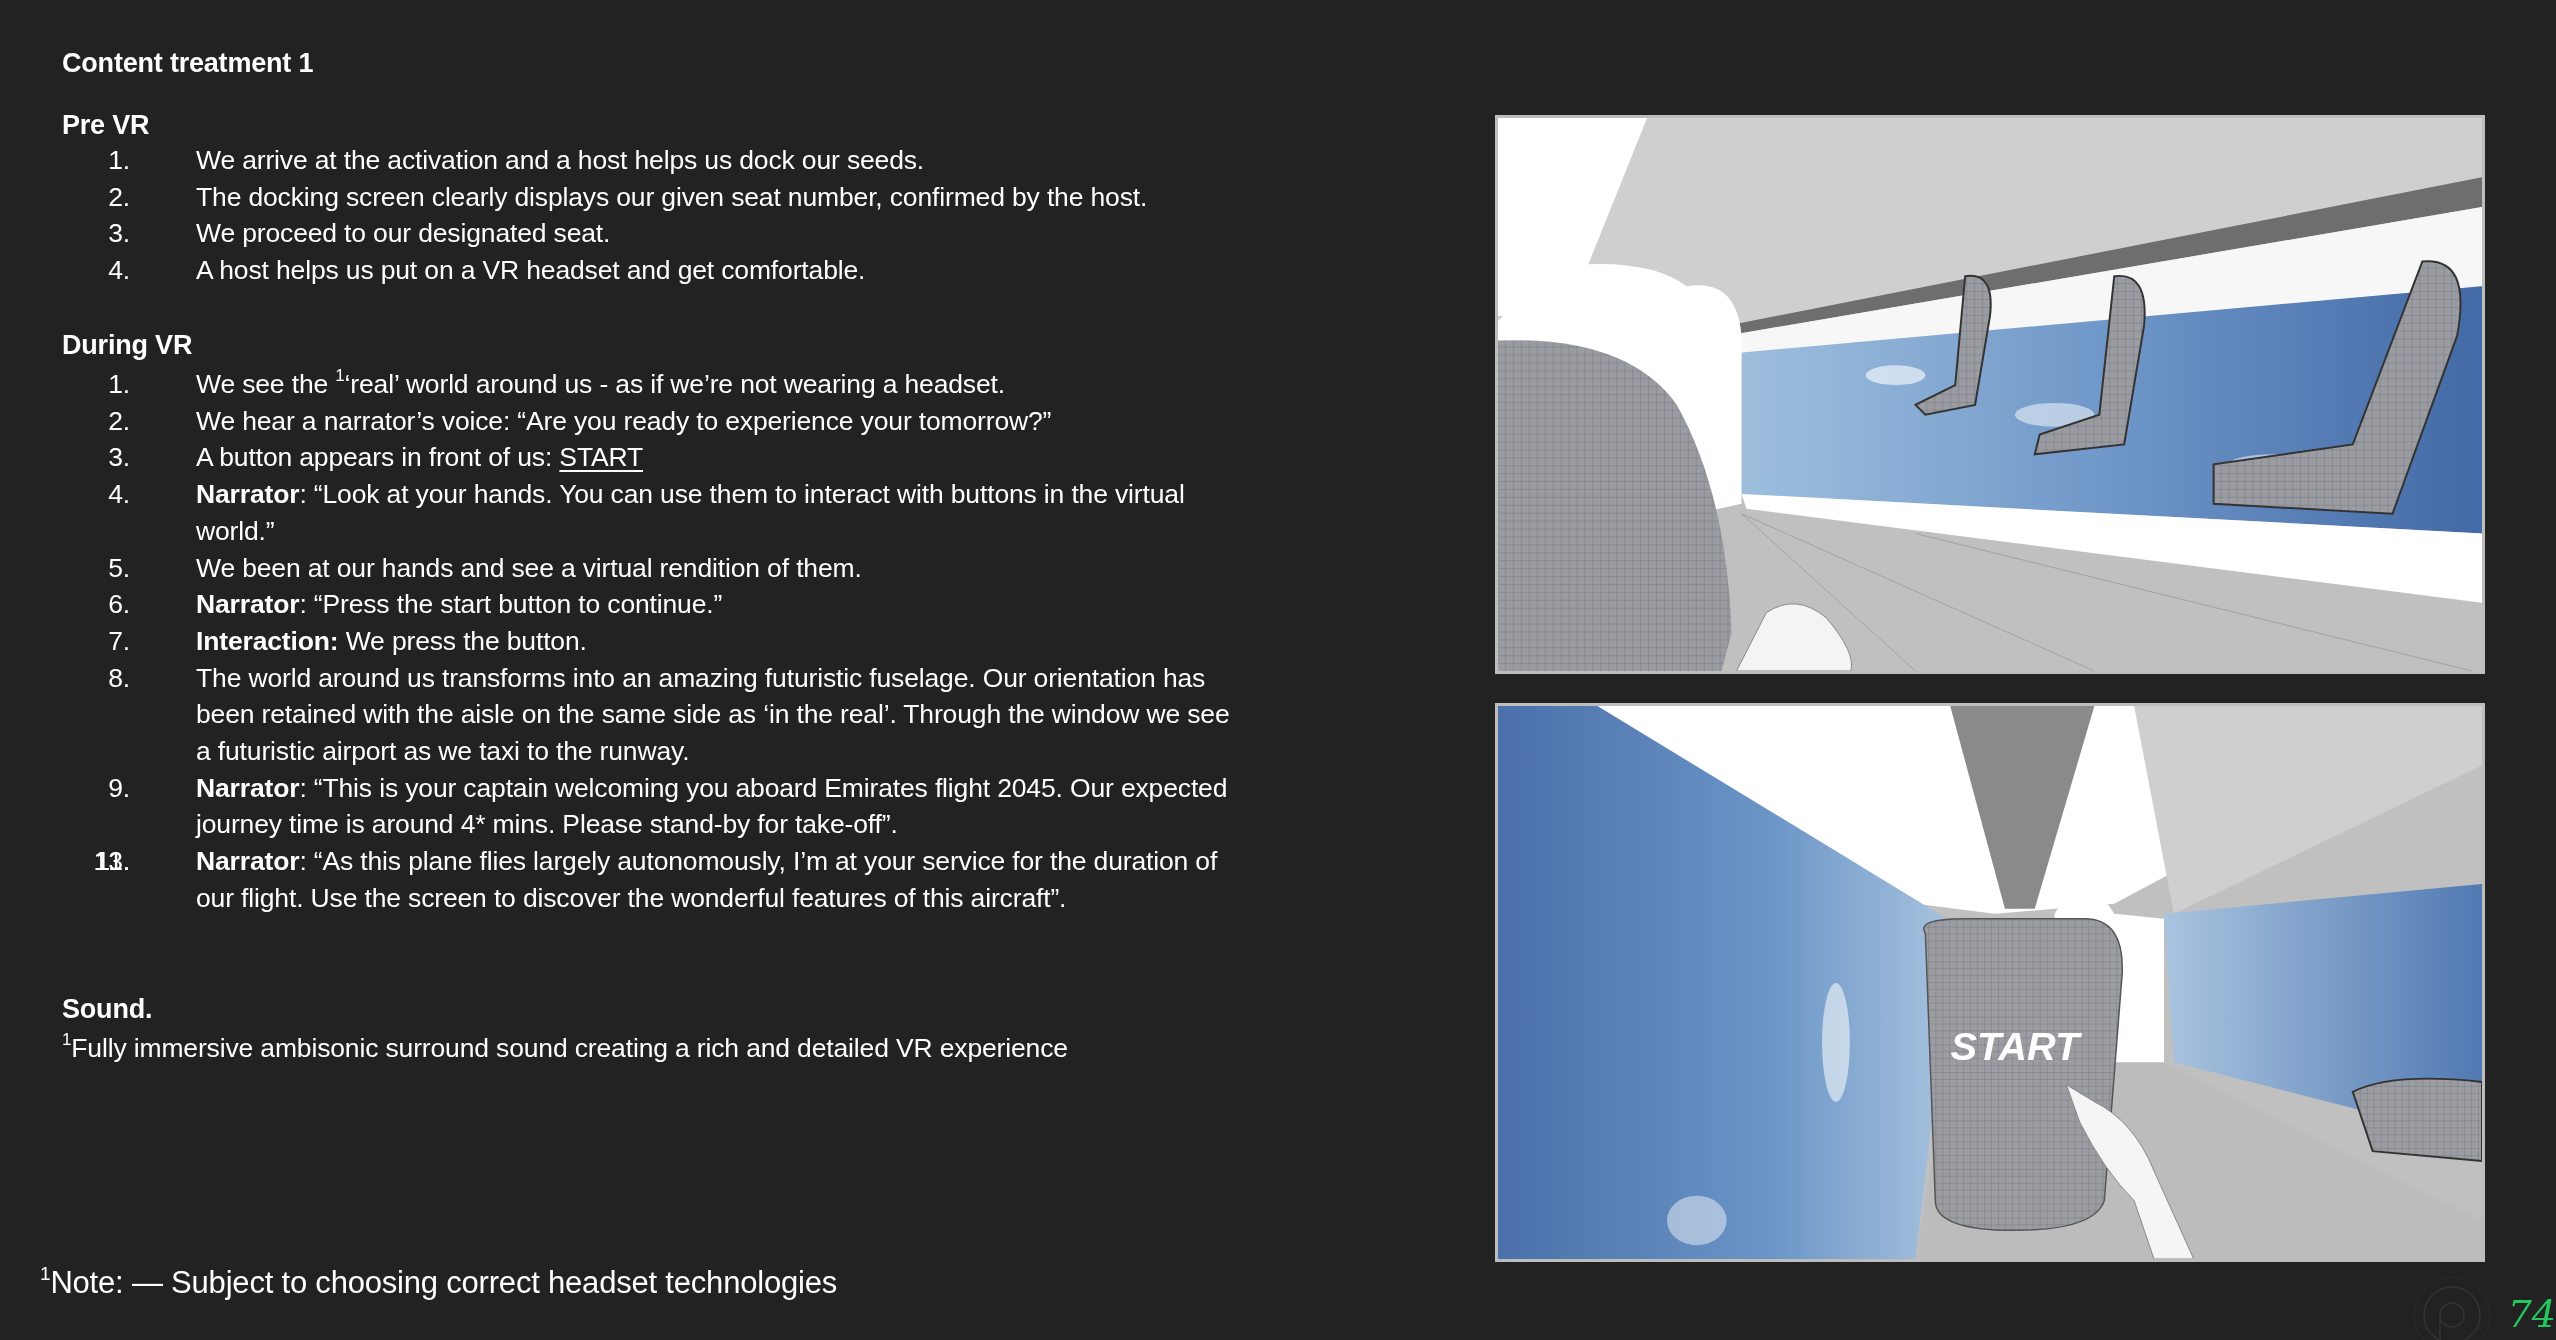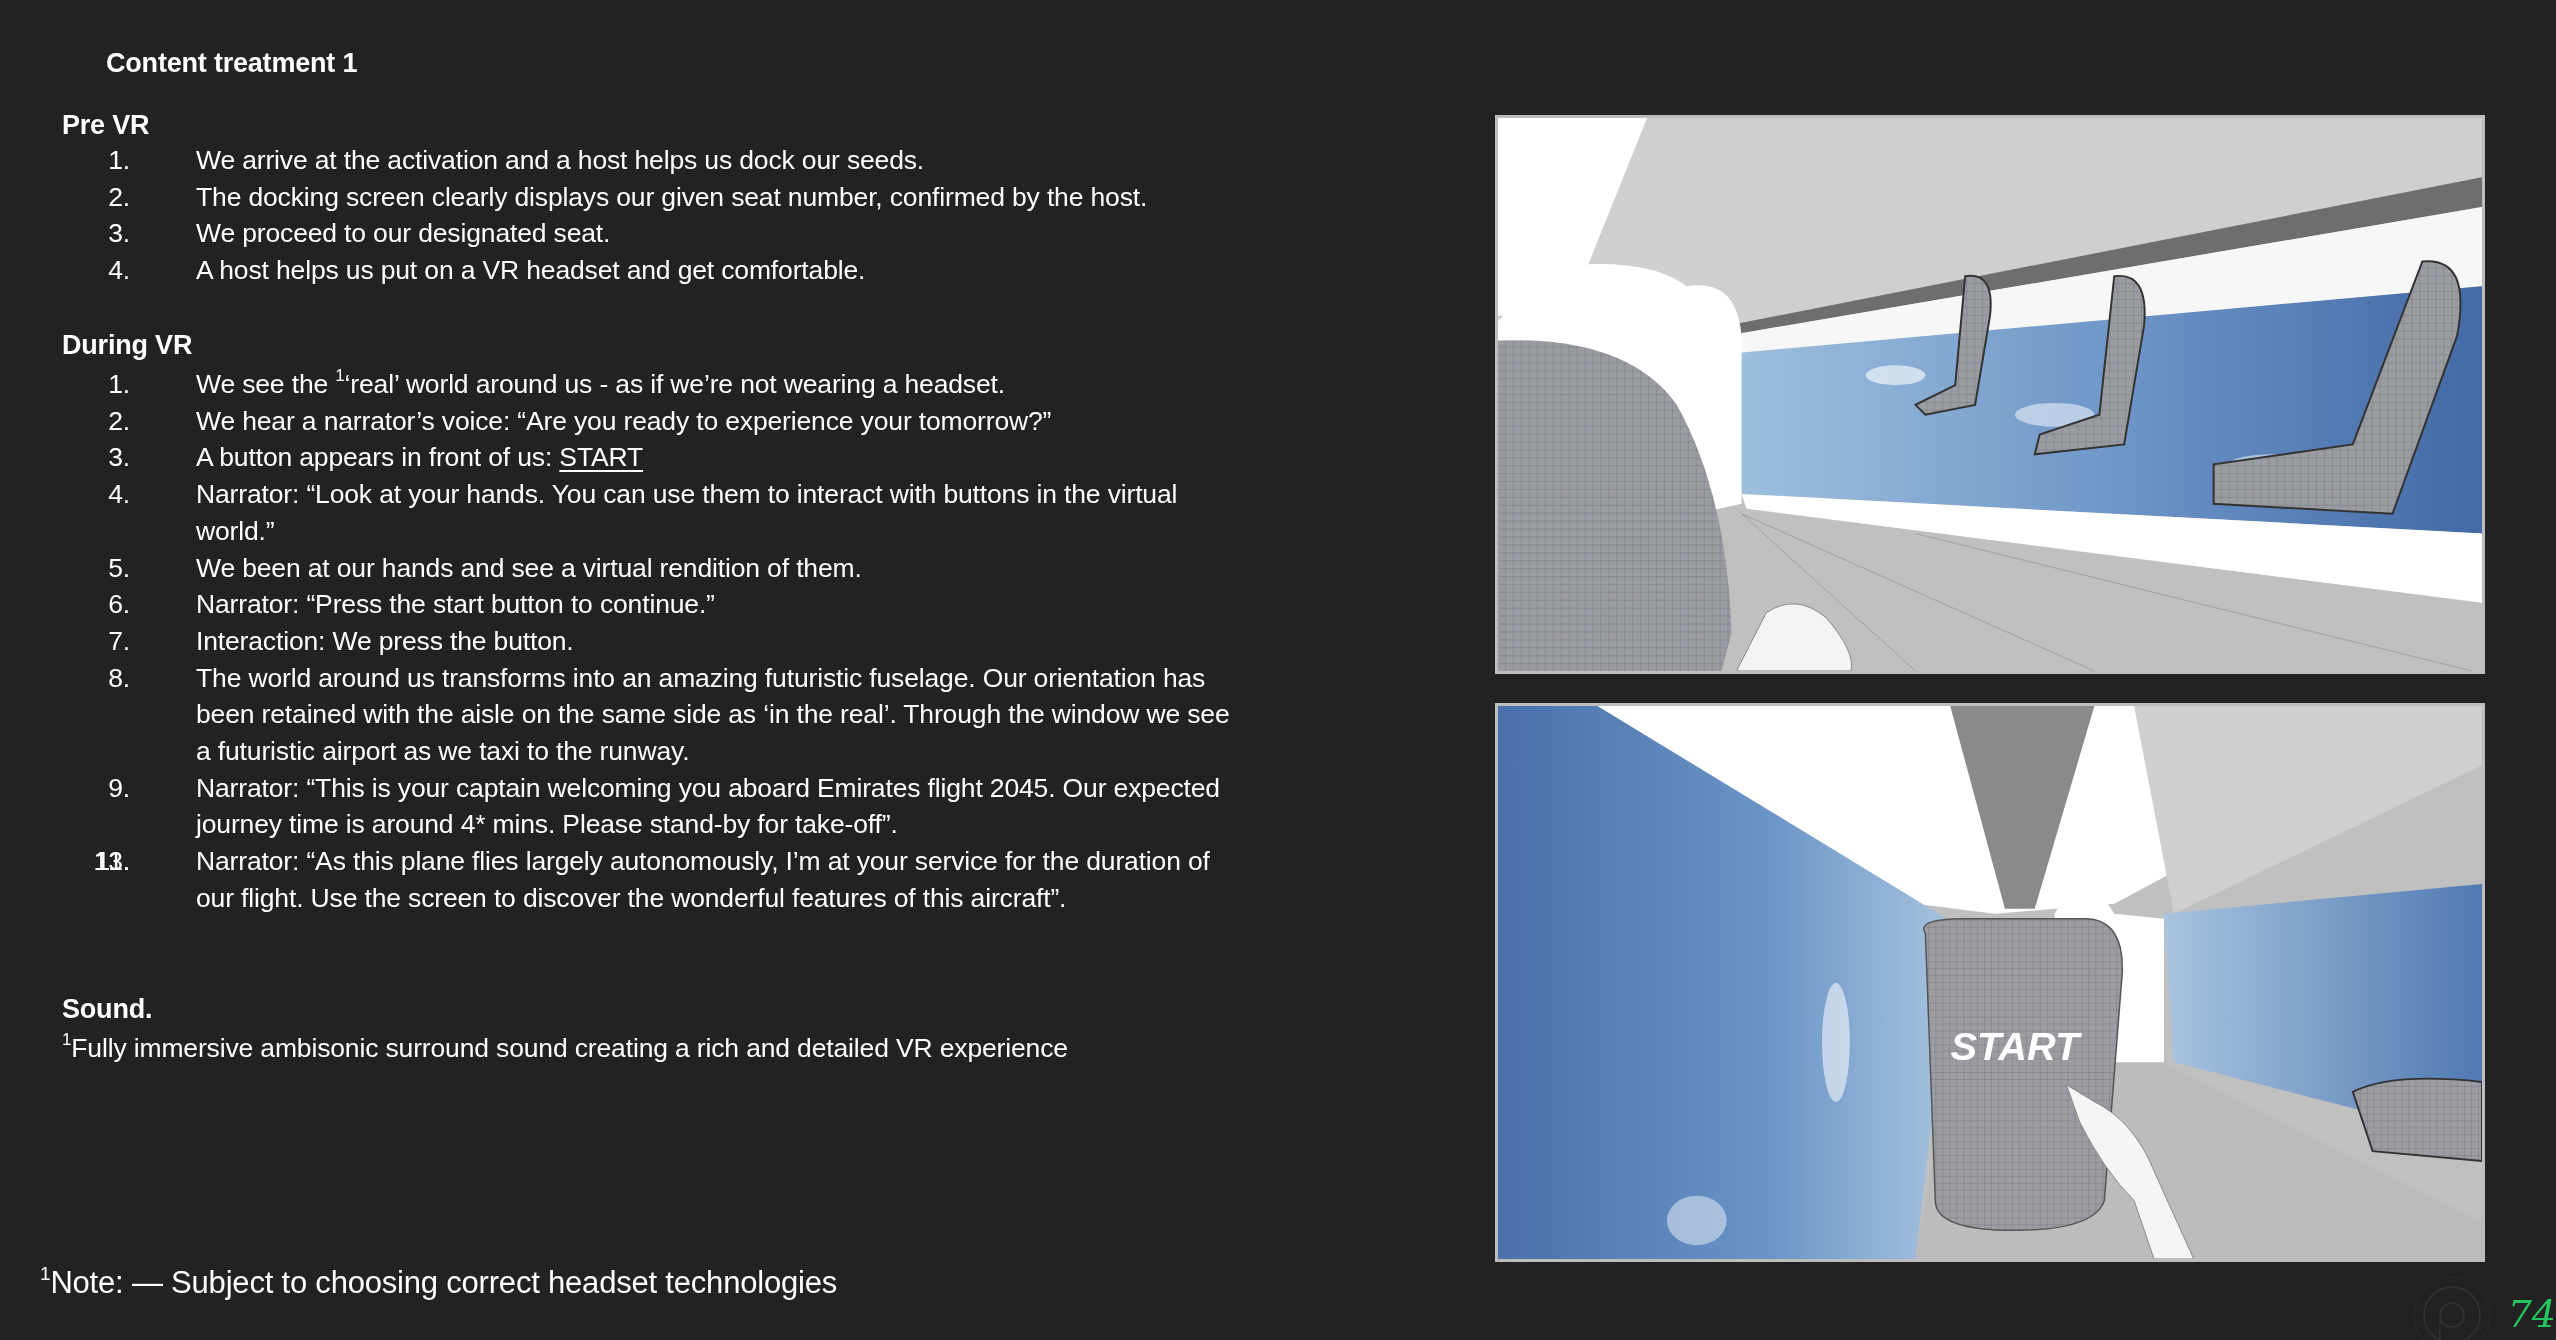--- a/index.html
+++ b/index.html
@@ -2,26 +2,26 @@
 <html><head>
 <meta charset="utf-8">
 <style>
   html, body { margin:0; padding:0; }
   body {
     width:2556px; height:1340px; overflow:hidden; position:relative;
     background:#222222; color:#ffffff;
     font-family:"Liberation Sans", sans-serif;
   }
   .abs { position:absolute; }
-  .title { left:62px; top:46px; font-size:27px; font-weight:bold; line-height:34px; letter-spacing:-0.2px;margin-left:44px; }
+  .title { left:62px; top:46px; font-size:27px; font-weight:bold; line-height:34px; letter-spacing:-0.2px; }
   .h2 { font-size:27px; font-weight:bold; line-height:34px; left:62px; letter-spacing:-0.2px; }
   .list { position:absolute; left:0; width:1300px; }
   .li { position:relative; font-size:26.5px; line-height:36.7px; padding-left:196px; letter-spacing:-0.15px; }
   .li .num { position:absolute; left:0; width:130px; text-align:right; }
-  .li b { font-weight:normal; }
+  .li b { font-weight:bold; }
   .li .u { text-decoration:underline; text-decoration-thickness:2px; text-underline-offset:4px; }
   sup { font-size:17px; line-height:0; position:relative; top:-2px; }
   .body-text { font-size:26.5px; line-height:36px; left:62px; letter-spacing:-0.15px; }
   .note { left:40px; top:1264px; font-size:31px; line-height:38px; letter-spacing:-0.2px; }
   .note sup { font-size:19px; }
 
   .panel { position:absolute; left:1495px; width:990px; height:559px; border:3px solid #bdbdbd; box-sizing:border-box; overflow:hidden; background:#c0c0c0; }
   .panel svg { display:block; width:100%; height:100%; }
 
   .page-num { right:0; top:1292px; font-family:"DejaVu Serif", serif; font-style:italic; font-size:38px; color:#22c55e; }

